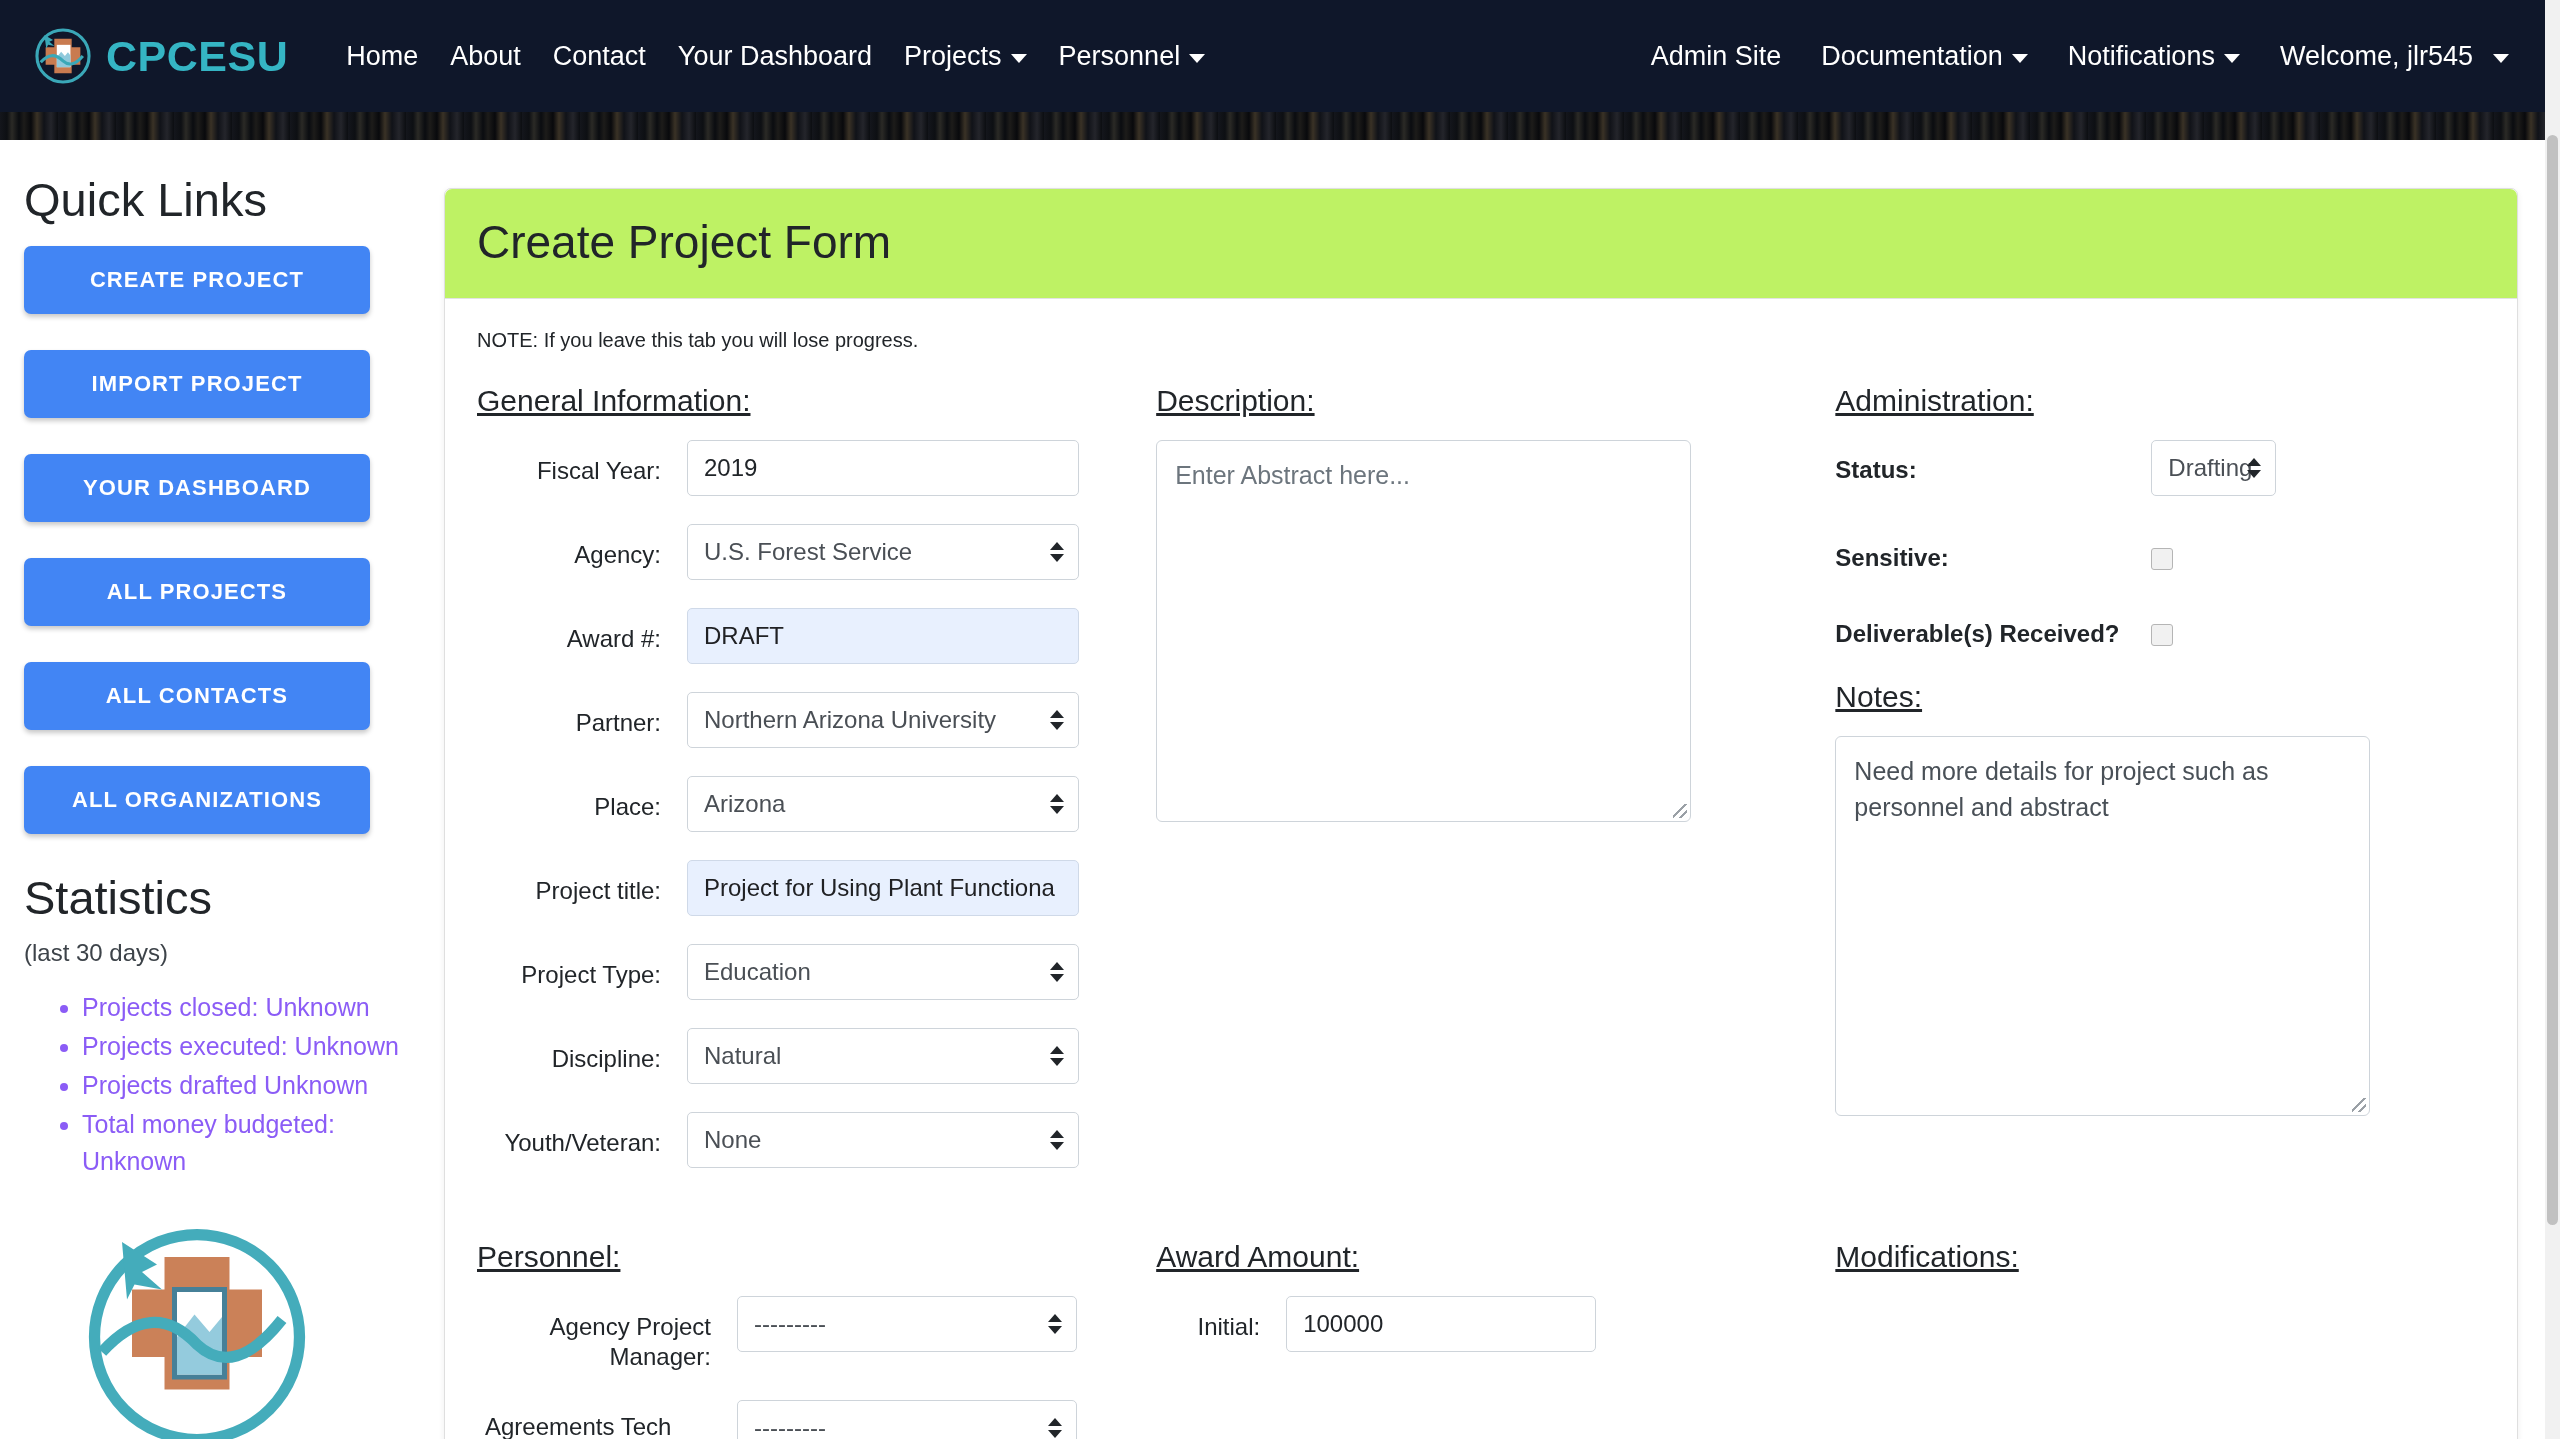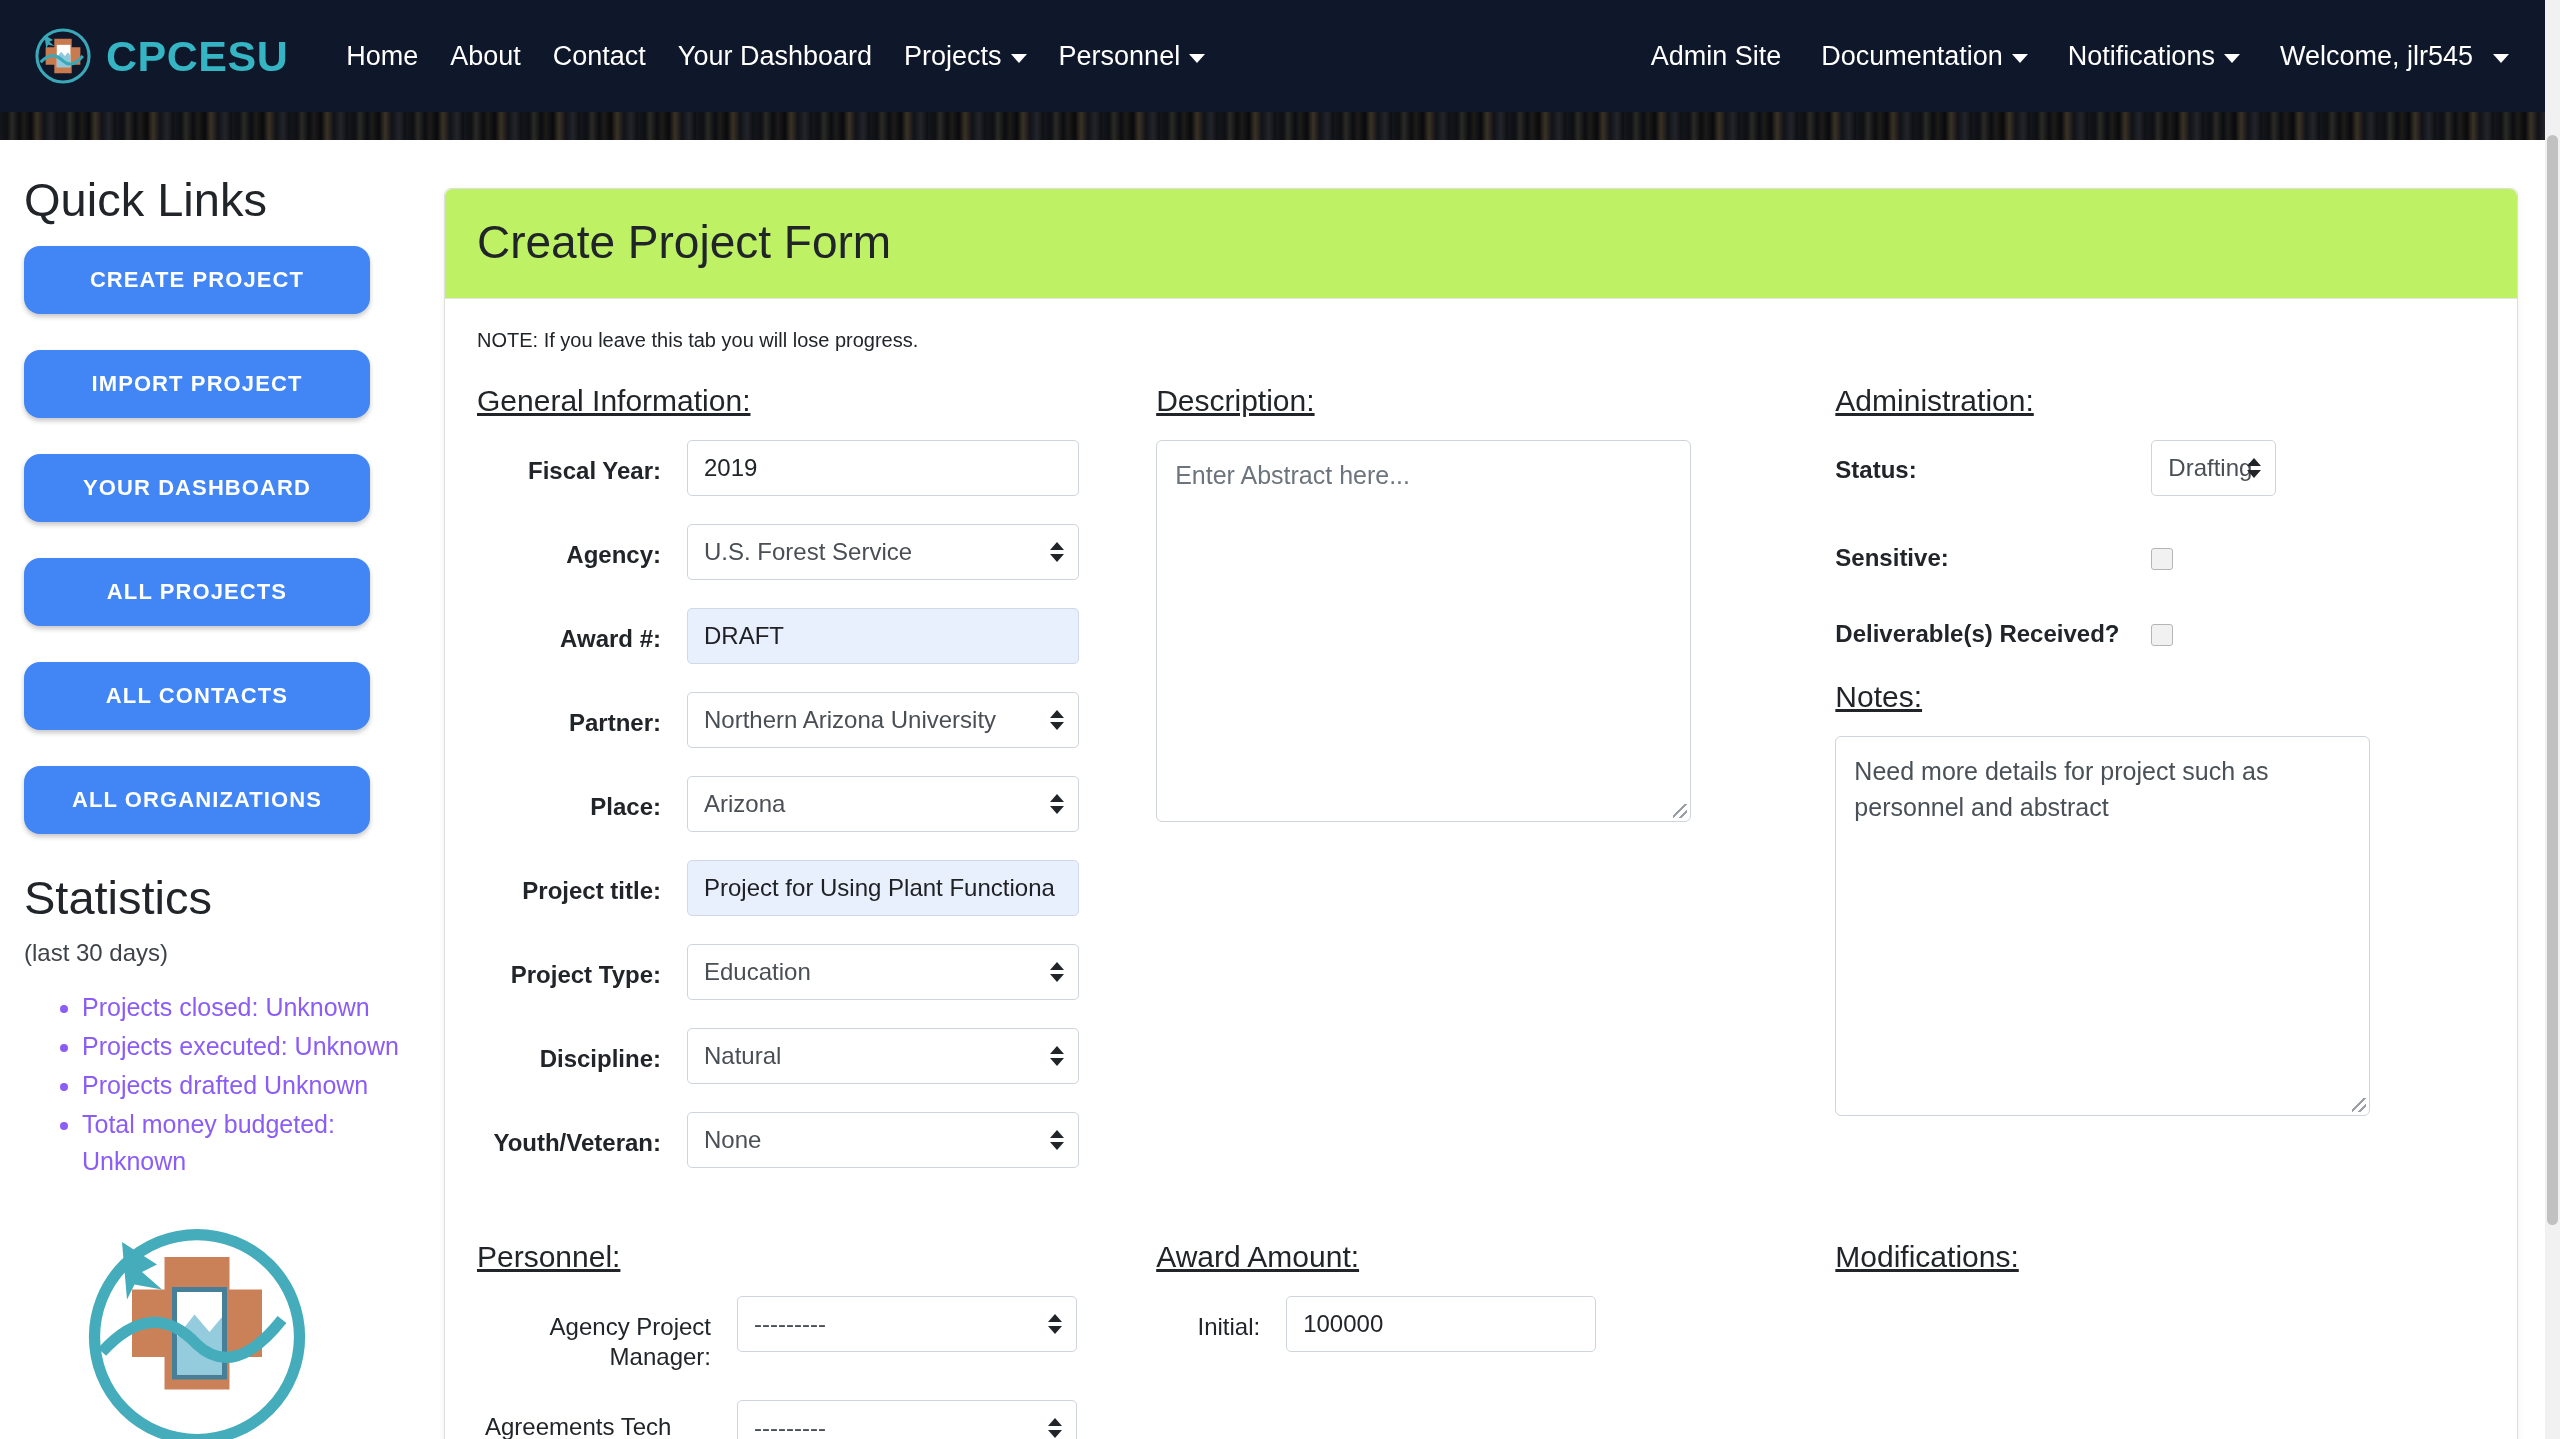--- a/index.html
+++ b/index.html
@@ -73,21 +73,21 @@
   }
   .side-heading {
     font-size: 47px; color: #212529; font-weight: normal;
     margin: 0 0 18px 0; line-height: 1.2;
   }
   .ql-btn {
     display: flex; align-items: center; justify-content: center;
     width: 346px; height: 68px;
     background: #4285f4; color: #ffffff;
     font-size: 22px; font-weight: bold; letter-spacing: 1.1px;
-    border: none; border-radius: 16px;
+    border: none; border-radius: 7px;
     margin-bottom: 36px;
     box-shadow: 0 3px 5px rgba(0,0,0,0.22);
     text-transform: uppercase;
   }
   #statistics-block { margin-top: 18px; }
   #stats-title { font-size: 47px; color: #212529; font-weight: normal; margin: 0 0 14px 0; }
   #stats-sub { font-size: 24px; color: #3d4349; margin: 0 0 22px 0; }
   #stats-list { margin: 0; padding-left: 58px; }
   #stats-list li {
     font-size: 25px; color: #8b5cf6; line-height: 1.48;
@@ -123,21 +123,21 @@
   .col-mid   { width: 690px; }
   .col-right { width: 660px; }
 
   .sec-title {
     font-size: 30px; color: #212529; text-decoration: underline;
     margin-bottom: 22px; display: inline-block;
   }
 
   .frow { display: flex; align-items: flex-start; margin-bottom: 28px; }
   .flabel {
-    font-size: 24px; font-weight: bold; color: #212529;
+    font-size: 24px; font-weight: normal; color: #212529;
     width: 210px; text-align: right; padding-right: 26px; padding-top: 16px;
     line-height: 1.25;
   }
   .flabel.normal { font-weight: normal; }
   .fctl { position: relative; }
 
   .ctl-box {
     width: 392px; height: 56px;
     border: 1px solid #ced4da; border-radius: 5px;
     background: #ffffff;

